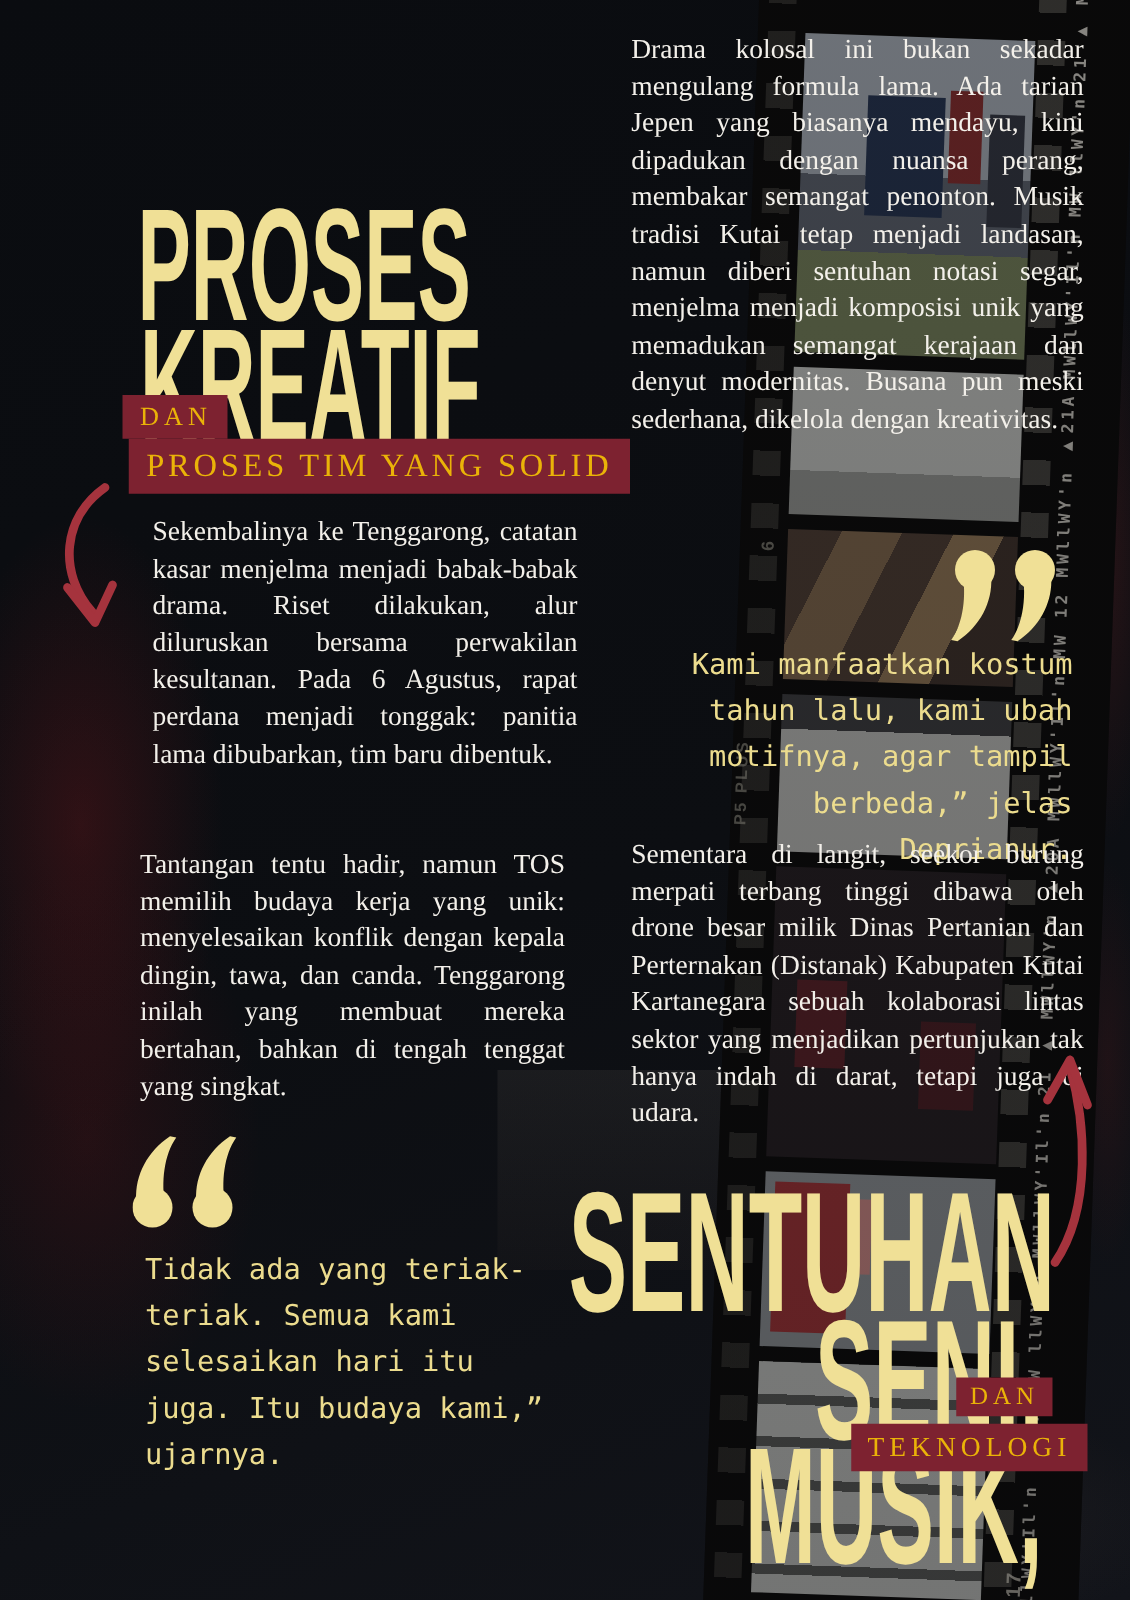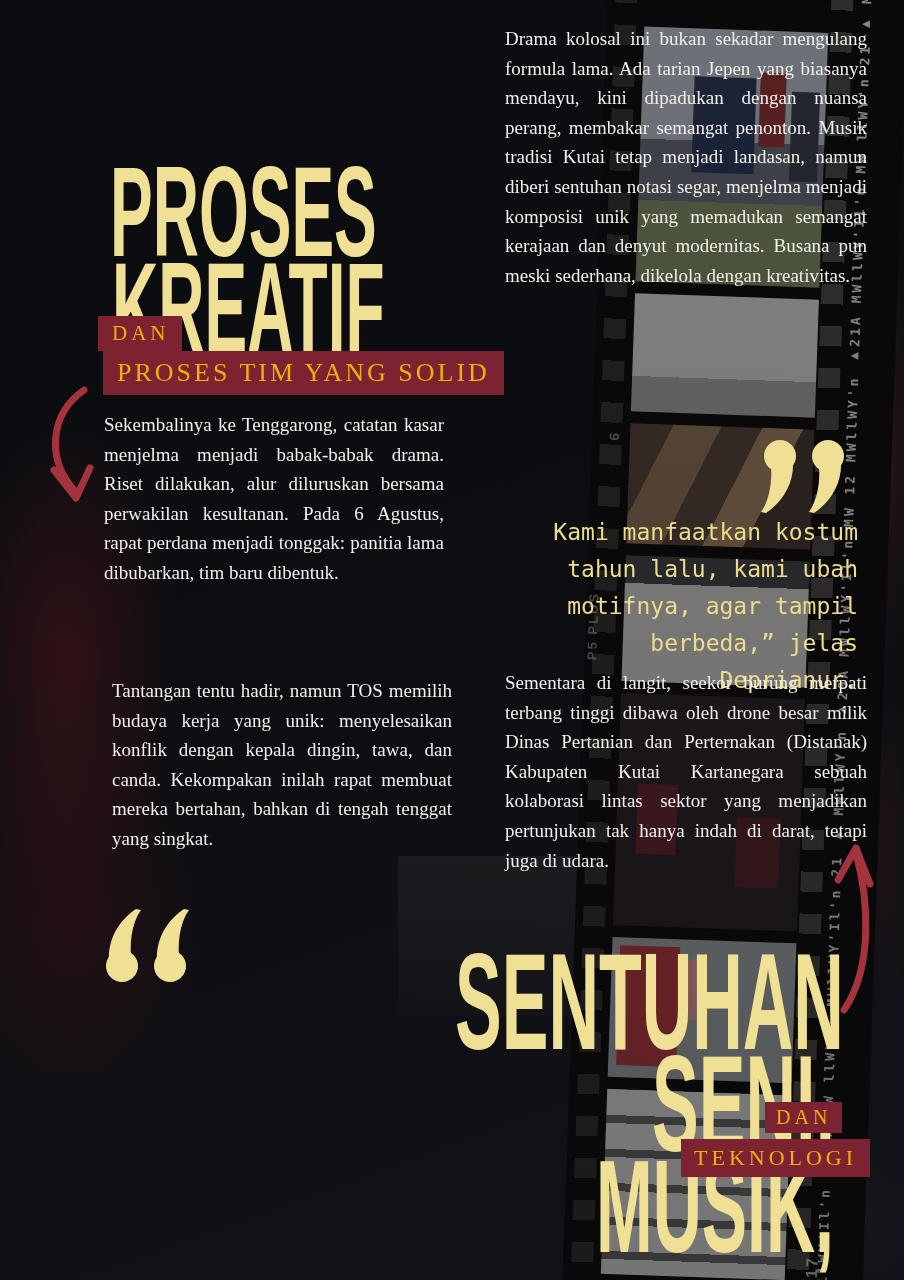--- a/index.html
+++ b/index.html
@@ -64,21 +64,21 @@
       letter-spacing:3px;color:rgba(232,228,218,.82);overflow:hidden;white-space:nowrap;}
   .edge-label{position:absolute;writing-mode:vertical-rl;transform:rotate(180deg);
       font-family:"Liberation Sans",sans-serif;font-weight:bold;
       color:rgba(190,185,170,.55);letter-spacing:2px;}
   .lbl-p5{left:0px;top:600px;font-size:13px;height:120px;}
   .lbl-6{left:14px;top:470px;font-size:14px;height:30px;}
   .lbl-17{left:240px;top:1290px;font-size:16px;height:40px;color:rgba(225,220,205,.75);}
 
   
   .content{position:absolute;inset:0;z-index:3;}
-  .para{position:absolute;font-family:"Liberation Serif",serif;font-size:19px;
+  .para{position:absolute;font-family:"Liberation Serif",serif;font-size:22px;
         line-height:29.6px;color:var(--white);text-align:justify;}
   .mono-quote{position:absolute;font-family:"DejaVu Sans Mono",monospace;
         font-size:23px;line-height:37px;color:var(--qyellow);white-space:pre-line;}
   .headline{position:absolute;font-family:"Liberation Sans",sans-serif;font-weight:700;
         color:var(--yellow);line-height:1;transform-origin:top left;white-space:nowrap;z-index:3;}
   .hl-64{font-size:64px;transform:scaleY(2.0);}
   .hl-70{font-size:70px;transform:scaleY(1.95);}
   .hl-68{font-size:68px;transform:scaleY(1.95);}
   .badge{position:absolute;background:var(--maroon);color:#eab308;
         font-family:Liberation Serif, serif;z-index:4;white-space:nowrap;}
@@ -122,34 +122,39 @@
     <div class="headline hl-64" style="left:110px;top:148px;">PROSES</div>
     <div class="headline hl-64" style="left:112px;top:244px;">KREATIF</div>
     <div class="badge badge-dan1">DAN</div>
     <div class="badge badge-solid">PROSES TIM YANG SOLID</div>
 
     <svg class="arrow" style="left:40px;top:386px;" width="78" height="130" viewBox="0 0 78 130">
       <path d="M44,4 C10,28 6,72 34,104" fill="none" stroke="#a5333d" stroke-width="7" stroke-linecap="round"></path>
       <path d="M14,84 L36,112 M50,82 L36,112" fill="none" stroke="#a5333d" stroke-width="7" stroke-linecap="round"></path>
     </svg>
 
-    <div class="para" style="left:104px;top:410px;width:340px;">Sekembalinya ke Tenggarong, catatan kasar menjelma menjadi babak-babak drama. Riset dilakukan, alur diluruskan bersama perwakilan kesultanan. Pada 6 Agustus, rapat perdana menjadi tonggak: panitia lama dibubarkan, tim baru dibentuk.</div>
-    <div class="para" style="left:112px;top:676px;width:340px;">Tantangan tentu hadir, namun TOS memilih budaya kerja yang unik: menyelesaikan konflik dengan kepala dingin, tawa, dan canda. Kekompakan inilah rapat membuat mereka bertahan, bahkan di tengah tenggat yang singkat.</div>
+    <div class="para" style="left:122px;top:410px;width:340px;">Sekembalinya ke Tenggarong, catatan kasar menjelma menjadi babak-babak drama. Riset dilakukan, alur diluruskan bersama perwakilan kesultanan. Pada 6 Agustus, rapat perdana menjadi tonggak: panitia lama dibubarkan, tim baru dibentuk.</div>
+    <div class="para" style="left:112px;top:676px;width:340px;">Tantangan tentu hadir, namun TOS memilih budaya kerja yang unik: menyelesaikan konflik dengan kepala dingin, tawa, dan canda. Tenggarong inilah yang membuat mereka bertahan, bahkan di tengah tenggat yang singkat.</div>
 
     <svg class="qmark" style="left:106px;top:908px;" width="92" height="76" viewBox="0 0 92 76" fill="#f0e096">
       <g>
         <path d="M30,1 C12,13 2,32 3,52 L26,56 C23,38 25,16 35,2 Z"></path>
         <circle cx="16" cy="58" r="16"></circle>
       </g>
       <g transform="translate(48,0)">
         <path d="M30,1 C12,13 2,32 3,52 L26,56 C23,38 25,16 35,2 Z"></path>
         <circle cx="16" cy="58" r="16"></circle>
       </g>
     </svg>
 
+    <div class="mono-quote" style="left:116px;top:998px;width:380px;">Tidak ada yang teriak-
+teriak. Semua kami
+selesaikan hari itu
+juga. Itu budaya kami,”
+ujarnya.</div>
 
     <div class="para" style="left:505px;top:24px;width:362px;">Drama kolosal ini bukan sekadar mengulang formula lama. Ada tarian Jepen yang biasanya mendayu, kini dipadukan dengan nuansa perang, membakar semangat penonton. Musik tradisi Kutai tetap menjadi landasan, namun diberi sentuhan notasi segar, menjelma menjadi komposisi unik yang memadukan semangat kerajaan dan denyut modernitas. Busana pun meski sederhana, dikelola dengan kreativitas.</div>
 
     <svg class="qmark" style="left:752px;top:438px;transform:rotate(180deg);" width="92" height="76" viewBox="0 0 92 76" fill="#f0e096">
       <g>
         <path d="M30,1 C12,13 2,32 3,52 L26,56 C23,38 25,16 35,2 Z"></path>
         <circle cx="16" cy="58" r="16"></circle>
       </g>
       <g transform="translate(48,0)">
         <path d="M30,1 C12,13 2,32 3,52 L26,56 C23,38 25,16 35,2 Z"></path>

